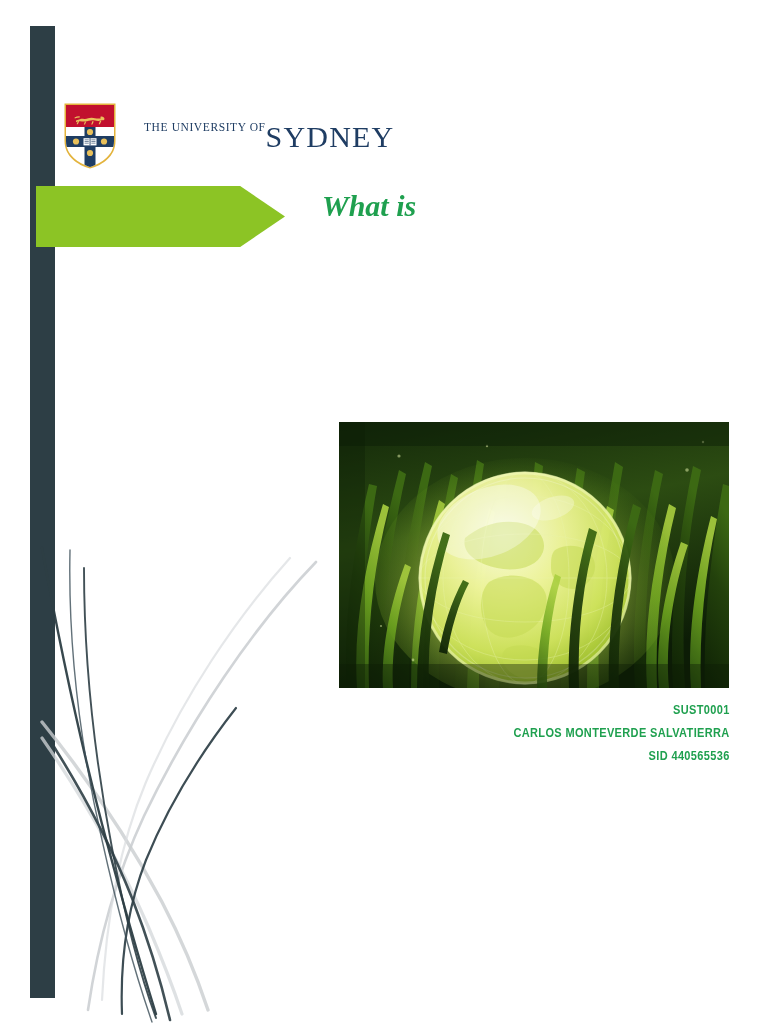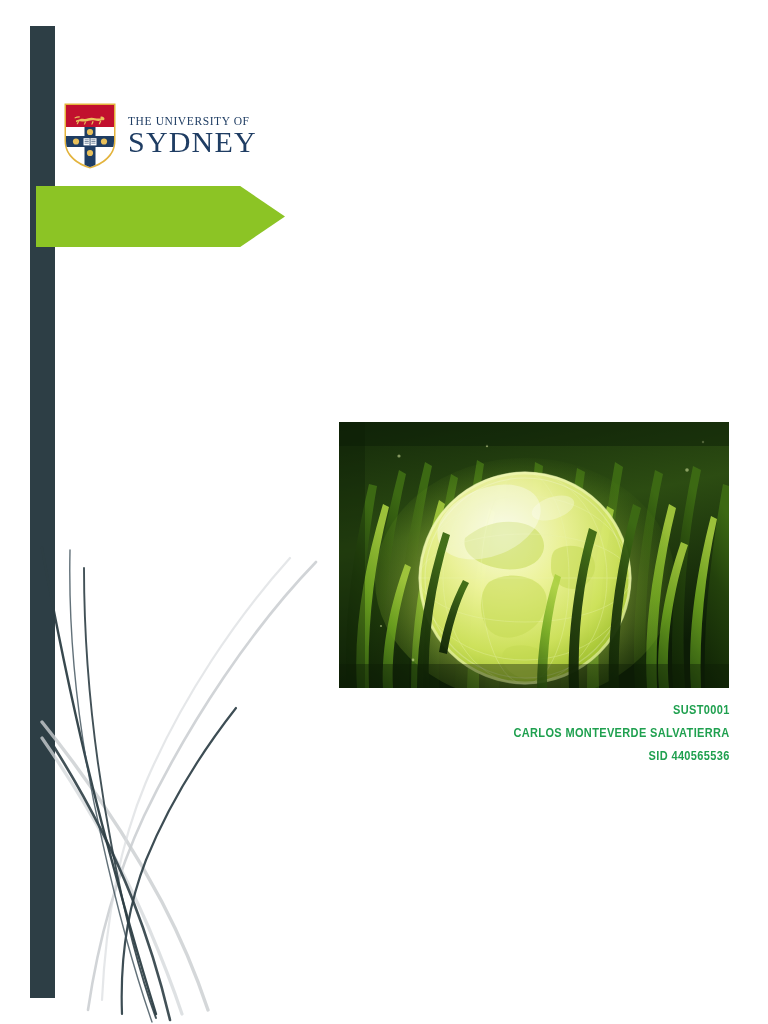--- a/index.html
+++ b/index.html
@@ -43,24 +43,25 @@
     align-items: center;
     gap: 12px;
   }
   .crest {
     width: 52px;
     height: 66px;
     display: block;
   }
   .wordmark {
     display: flex;
-    flex-direction: column;
+    flex-direction: row;
     justify-content: center;
     line-height: 1;
     padding-top: 2px;
+    margin-left: 16px;
   }
   .wordmark-top {
     font-family: "Liberation Serif", serif;
     font-size: 11.5px;
     letter-spacing: 0.6px;
     color: #1F3D63;
     white-space: nowrap;
   }
   .wordmark-main {
     font-family: "Liberation Serif", serif;
@@ -204,20 +205,21 @@
     </span>
     <span class="wordmark">
       <span class="wordmark-top">THE UNIVERSITY OF</span>
       <span class="wordmark-main">SYDNEY</span>
     </span>
   </div>
 
   <div class="arrow-banner"></div>
 
   <div class="doc-title">
+    <span class="line">What is</span>
   </div>
 
   <div class="cover-photo">
     <svg viewBox="0 0 390 266" xmlns="http://www.w3.org/2000/svg" preserveAspectRatio="none">
       <defs>
         <linearGradient id="bgGrad" x1="0" y1="0" x2="0.3" y2="1">
           <stop offset="0%" stop-color="#14290a"></stop>
           <stop offset="45%" stop-color="#2c4c12"></stop>
           <stop offset="100%" stop-color="#0c1c06"></stop>
         </linearGradient>

